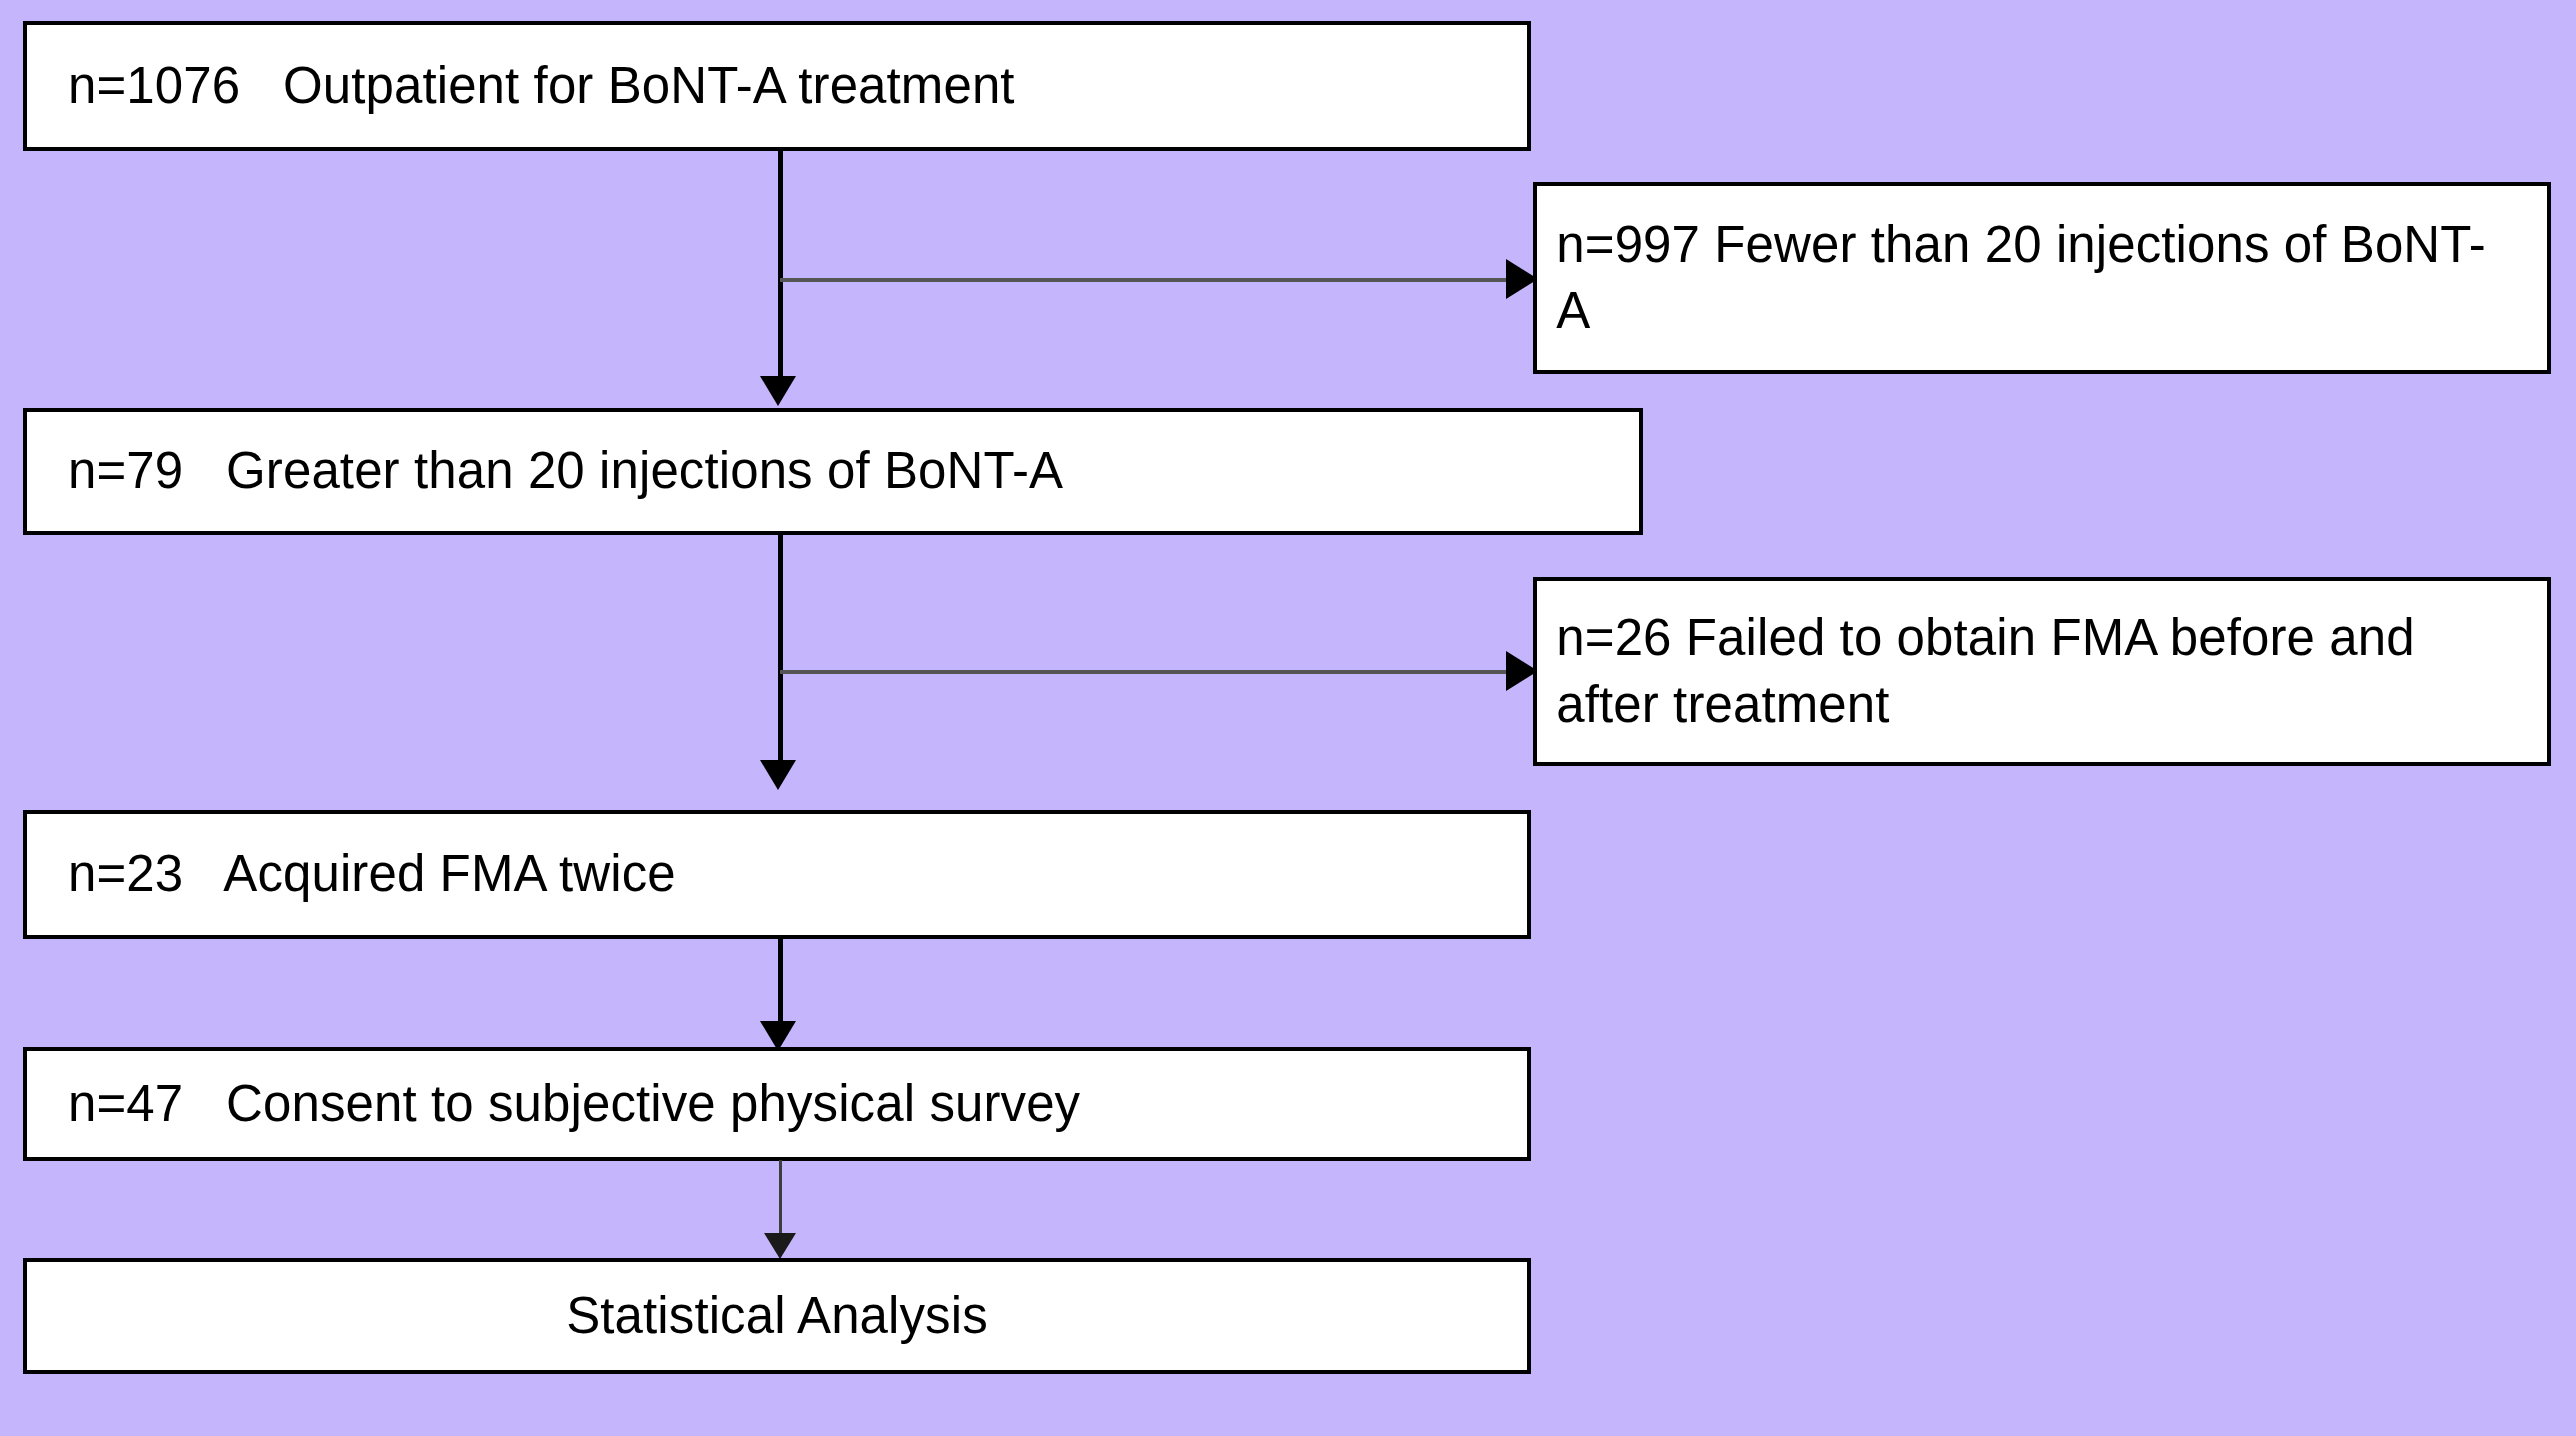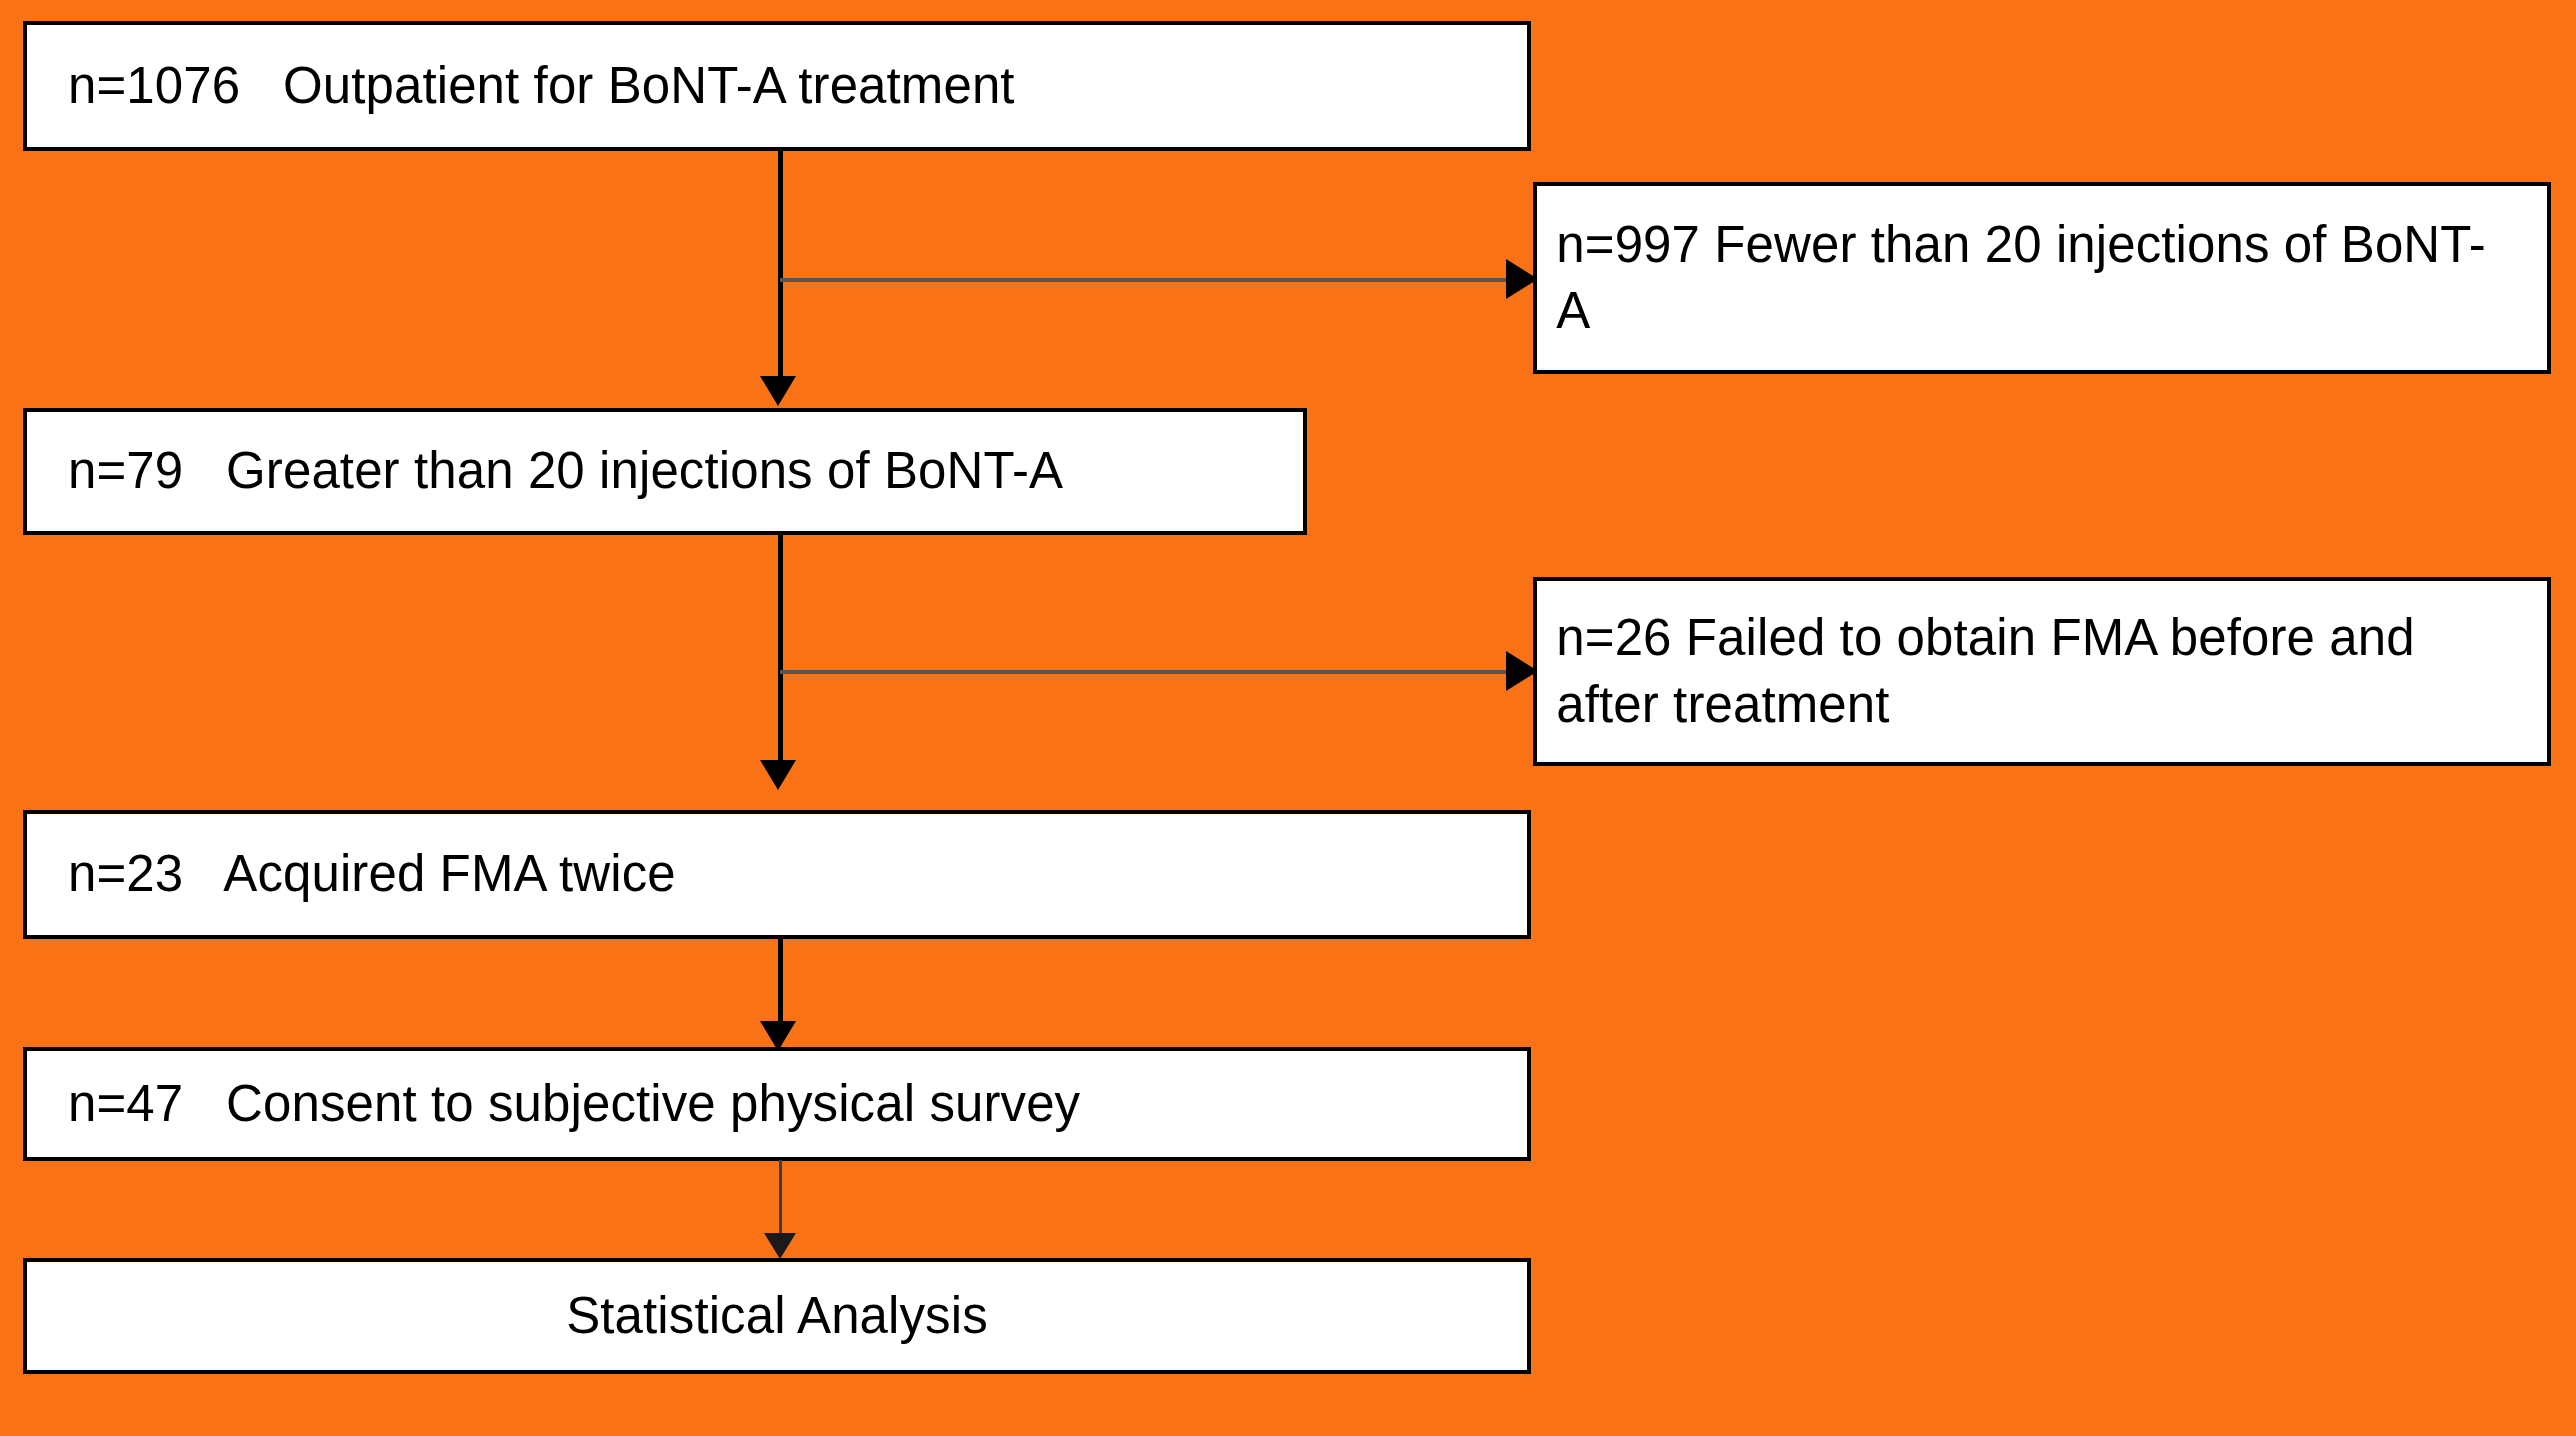--- a/index.html
+++ b/index.html
@@ -9,21 +9,21 @@
     background: #ffffff;
   }
   body {
     font-family: "Liberation Sans", sans-serif;
     color: #000000;
   }
   #flow-canvas {
     position: relative;
     width: 2576px;
     height: 1436px;
-    background: #f97316;
+    background: #c4b5fd;
     overflow: hidden;
   }
 
   
   .node-box {
     position: absolute;
     box-sizing: border-box;
     background: #ffffff;
     border: 4.8px solid #000000;
     display: flex;
@@ -110,21 +110,21 @@
   <div class="connector-vertical" style="left:778px; top:151px; height:227px;"></div>
   <div class="arrow-down" style="left:760px; top:376px;"></div>
 
   <div class="connector-horizontal" style="left:780px; top:278px; width:756px;"></div>
   <div class="arrow-right" style="left:1506px; top:259px;"></div>
 
   <div class="node-box exclusion-node" style="left:1533px; top:182px; width:1018px; height:192px;">
     <span class="node-text">n=997 Fewer than 20 injections of BoNT-A</span>
   </div>
 
-  <div class="node-box main-node" style="left:23px; top:408px; width:1284px; height:127px;">
+  <div class="node-box main-node" style="left:23px; top:408px; width:1620px; height:127px;">
     <span class="node-text">n=79   Greater than 20 injections of BoNT-A</span>
   </div>
 
   <div class="connector-vertical" style="left:778px; top:535px; height:226px;"></div>
   <div class="arrow-down" style="left:760px; top:760px;"></div>
 
   <div class="connector-horizontal" style="left:780px; top:670px; width:756px;"></div>
   <div class="arrow-right" style="left:1506px; top:651px;"></div>
 
   <div class="node-box exclusion-node" style="left:1533px; top:577px; width:1018px; height:189px;">

